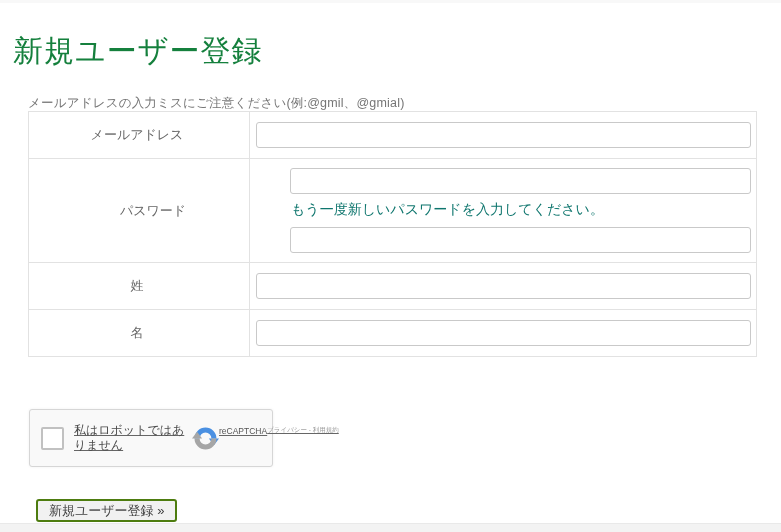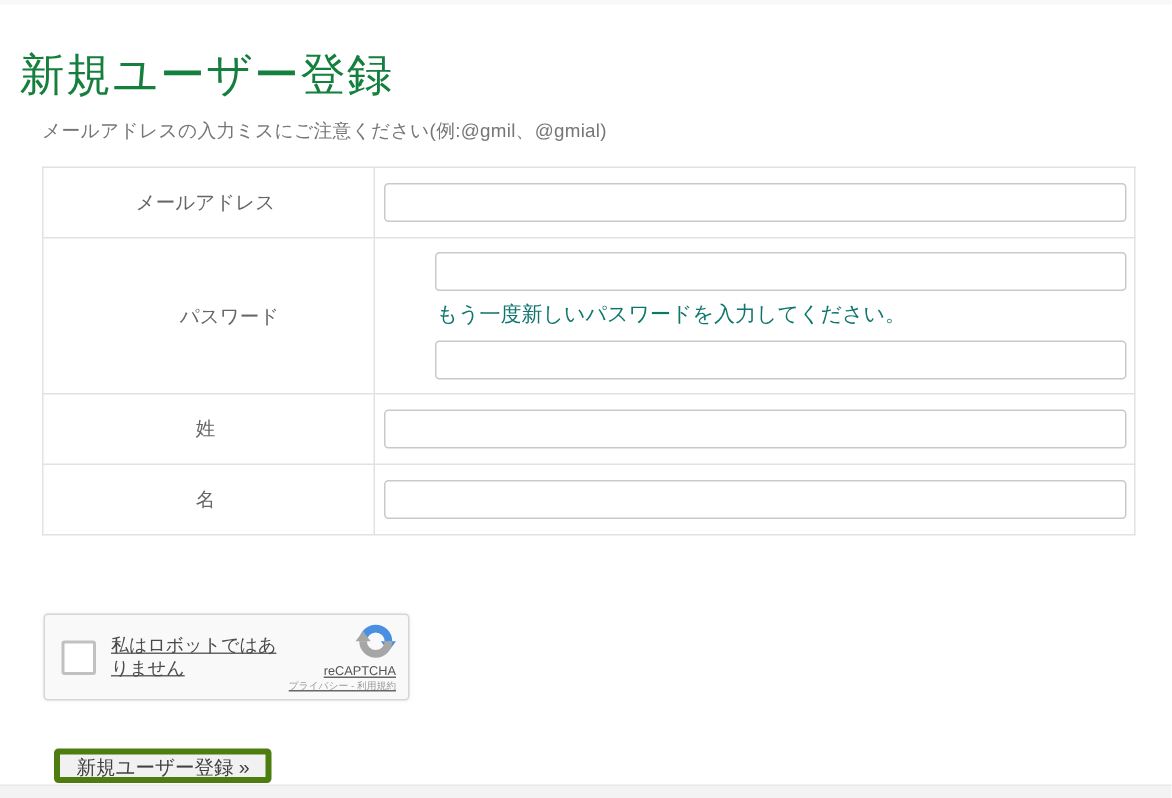--- a/index.html
+++ b/index.html
@@ -15,21 +15,21 @@
     position:absolute; top:0; left:0; width:781px; height:3px;
     background:#f8f8f8;
   }
   .page-title {
     position:absolute; left:13px; top:3px;
     font-family:Liberation Serif, serif;
     font-size:30px; font-weight:500; letter-spacing:1px;
     color:#15803d; line-height:40px;margin-top:28px;
   }
   .note {
-    position:absolute; left:28px; top:79px;
+    position:absolute; left:28px; top:95px;
     font-size:12.5px; color:#767676; letter-spacing:0.2px;
   }
   table.form-table {
     position:absolute; left:28px; top:111px;
     width:729px; border-collapse:collapse; table-layout:fixed;
   }
   .form-table th, .form-table td {
     border:1px solid #e2e2e2;
     vertical-align:middle;
     font-weight:normal;
@@ -71,31 +71,31 @@
     background:#fff;
     border:2px solid #c1c1c1; border-radius:2px;
     cursor:pointer; flex:0 0 auto;
   }
   .recaptcha-label {
     margin-left:10px; width:112px;
     font-size:12px; line-height:15px; color:#4a4a4a;
   }
   .recaptcha-brand {
     margin-left:auto; margin-right:8px;
-    display:flex; flex-direction:column; align-items:flex-end;
+    display:flex; flex-direction:row; align-items:flex-start;
     width:72px;
   }
   .recaptcha-brand svg { display:block; }
   .recaptcha-name { font-size:8.5px; color:#555; margin-top:1px; }
   .recaptcha-terms { font-size:6.5px; color:#9a9a9a; margin-top:1px; white-space:nowrap; }
   .submit-button {
     position:absolute; left:36px; top:499px;
     height:23px; padding:0 11px;
     background:#f1f1f1;
-    border:4px solid #4d7c0f; border-radius:3px;
+    border:2px solid #4d7c0f; border-radius:3px;
     font-family:"Liberation Sans","DejaVu Sans",sans-serif;
     font-size:13px; color:#3f3f3f;
     cursor:pointer;
   }
   .bottom-strip {
     position:absolute; left:0; bottom:0; width:781px; height:9px;
     background:#f3f3f3; border-top:1px solid #e9e9e9;
   }
 </style>
 </head>

